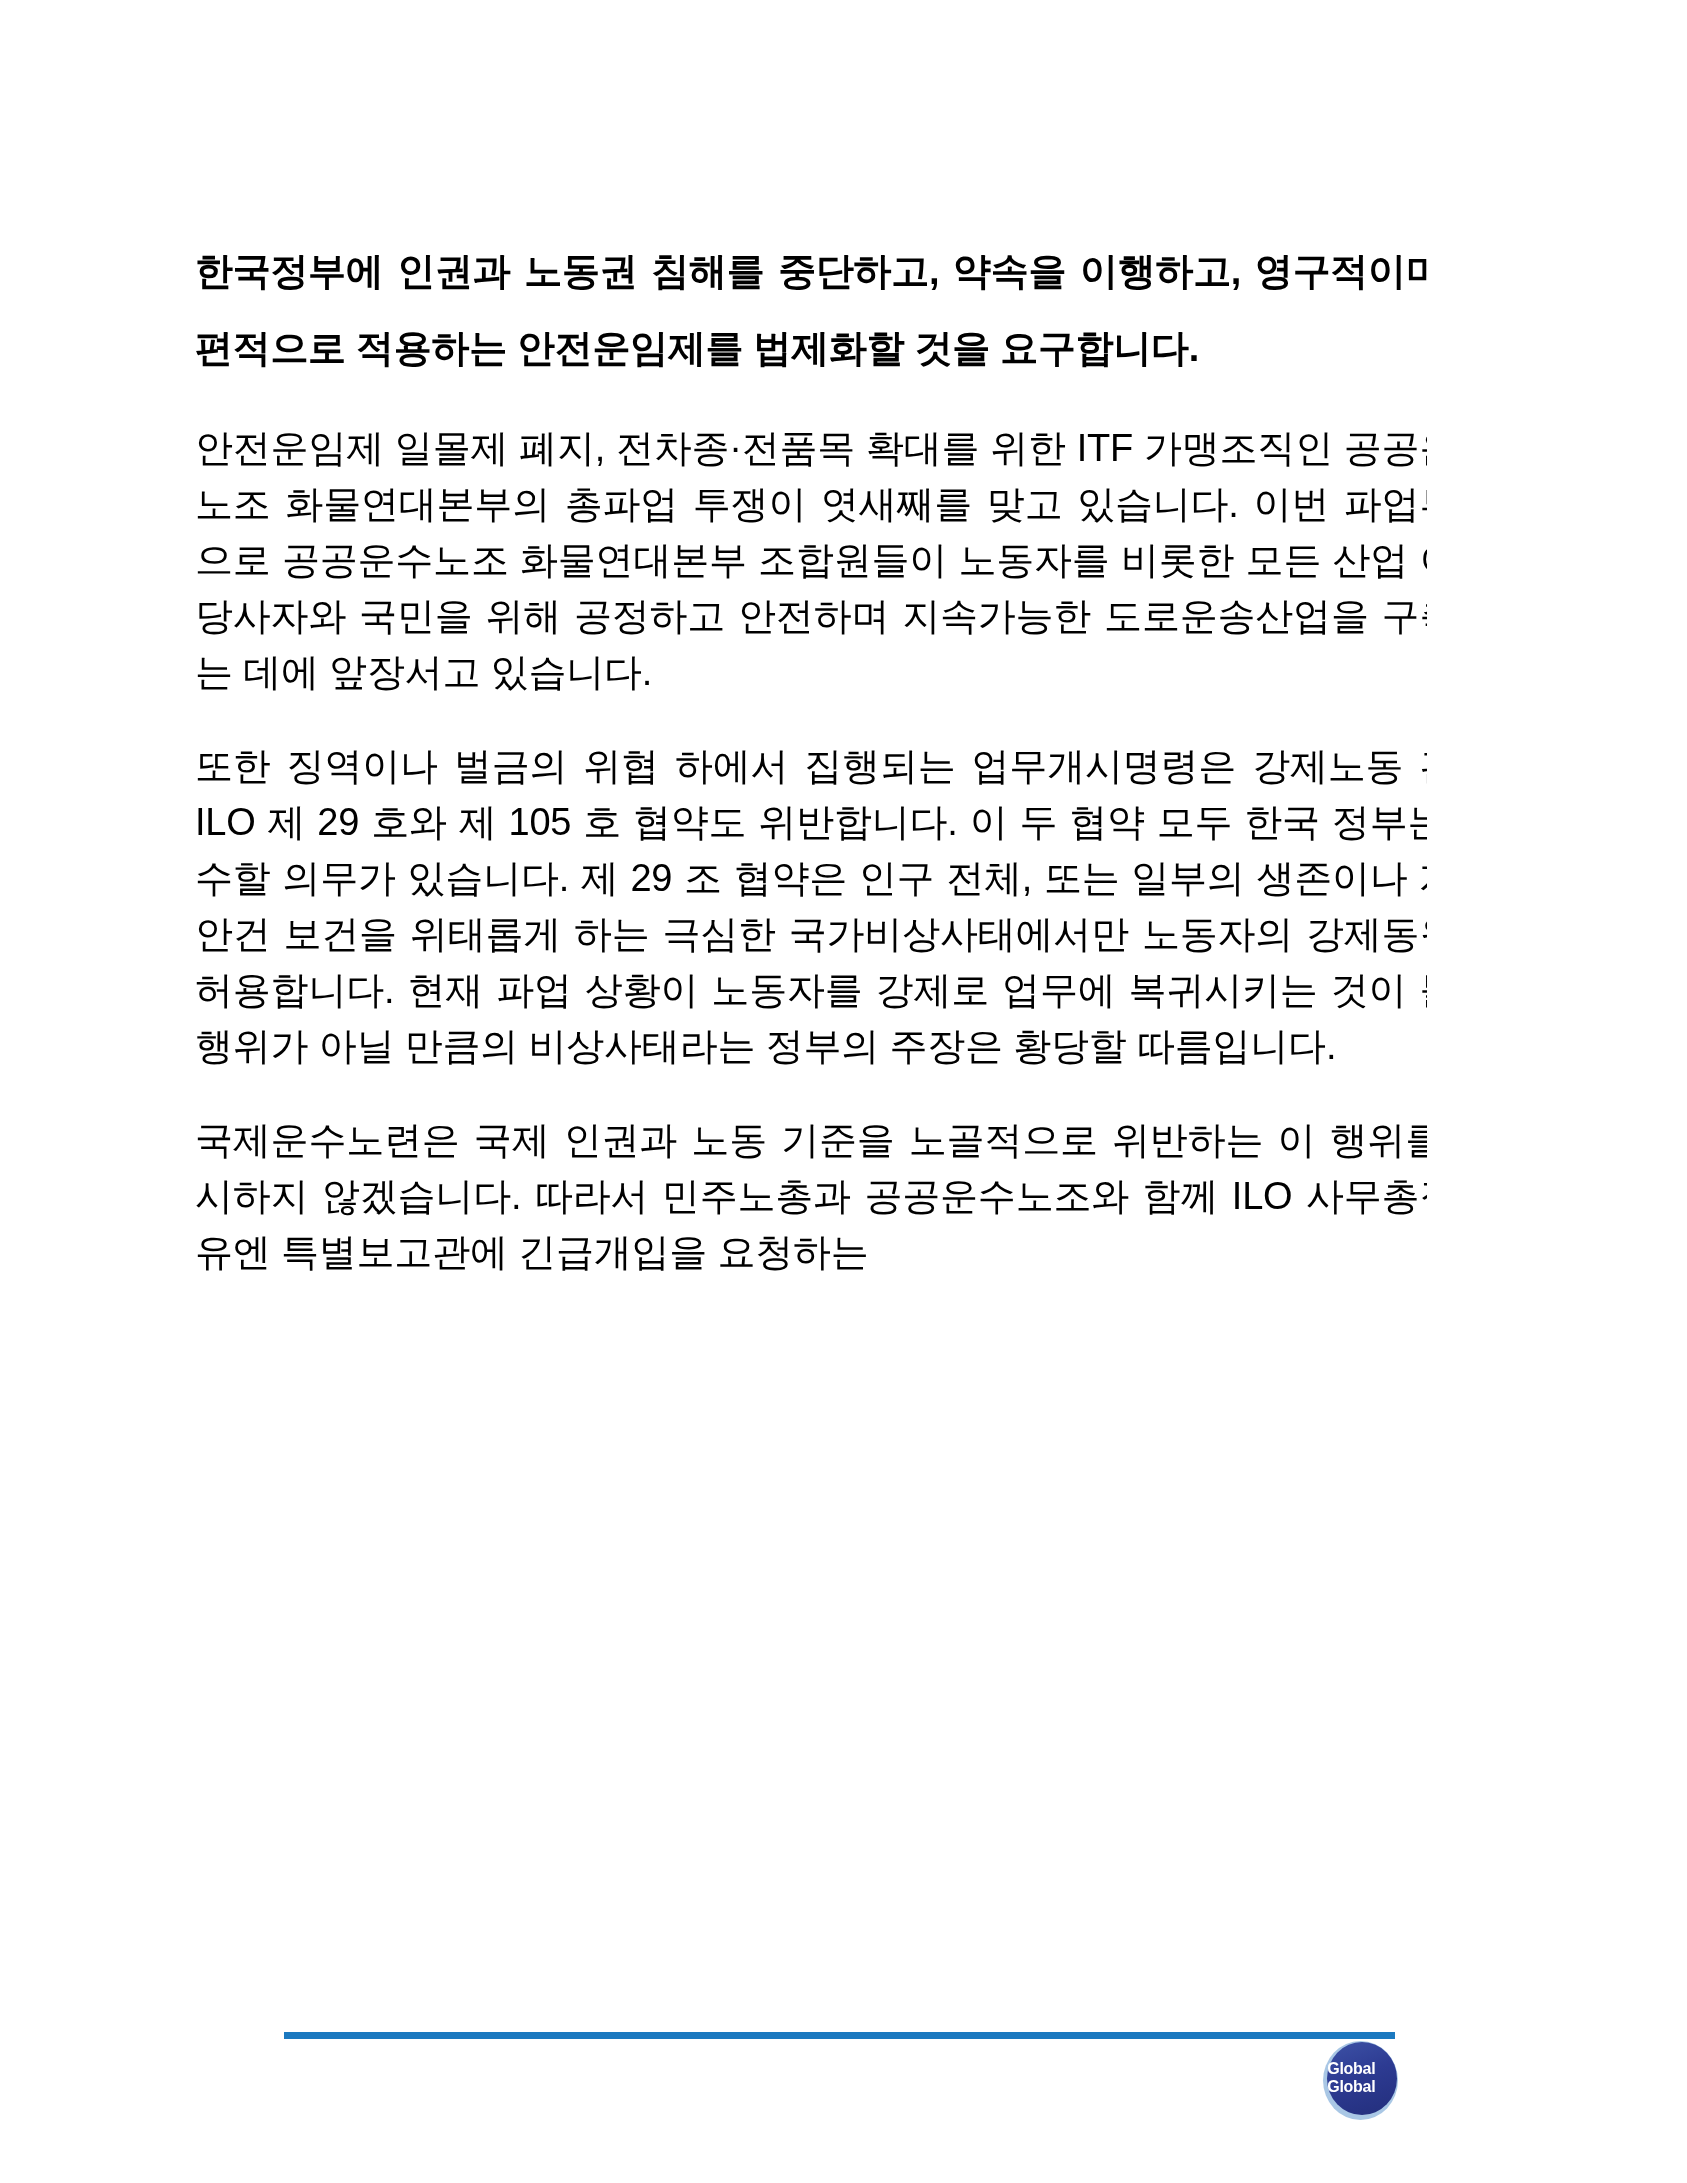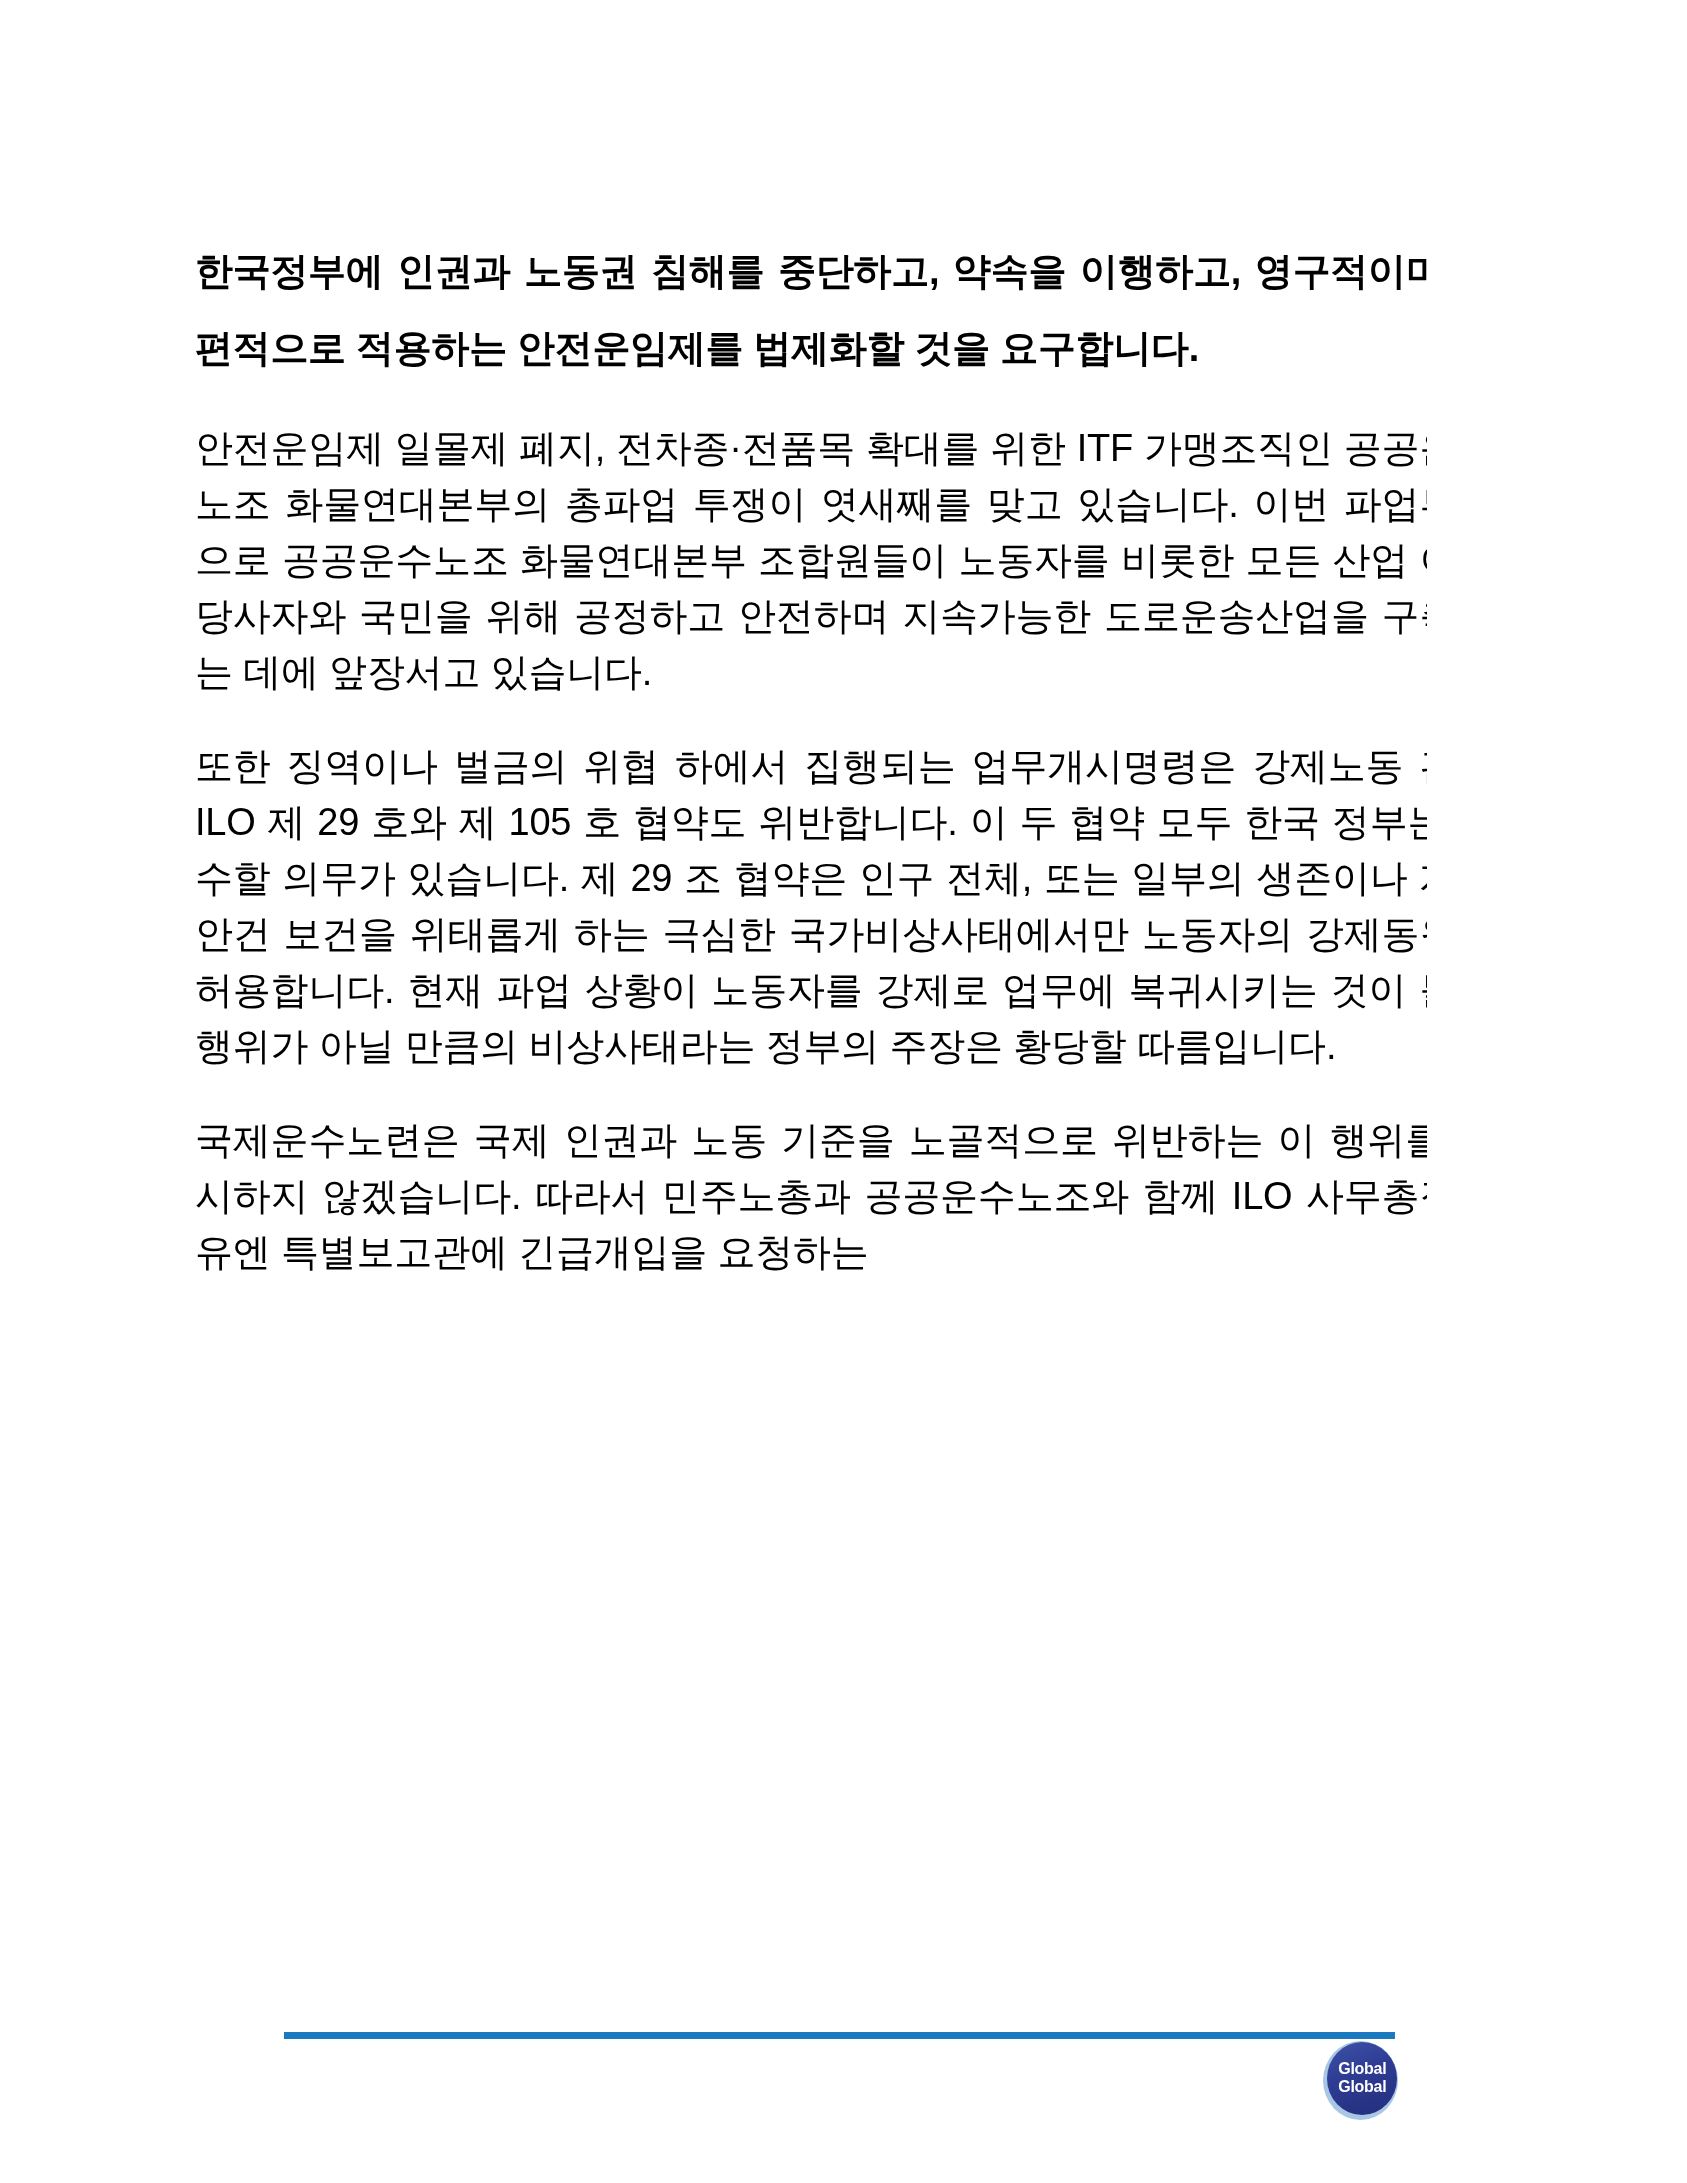--- a/index.html
+++ b/index.html
@@ -99,21 +99,21 @@
   .gu-inner {
     position: absolute;
     right: 0.7px;
     top: 0.7px;
     width: 70px;
     height: 73px;
     border-radius: 50%;
     background: linear-gradient(160deg, #3d52a6 0%, #2d3b92 45%, #232e7c 100%);
     display: flex;
     flex-direction: column;
-    align-items: center;
+    align-items: flex-start;
     justify-content: center;
   }
   .gu-inner span {
     color: #ffffff;
     font-weight: 700;
     font-size: 16px;
     line-height: 18px;
     letter-spacing: -0.3px;
   }
 </style>

